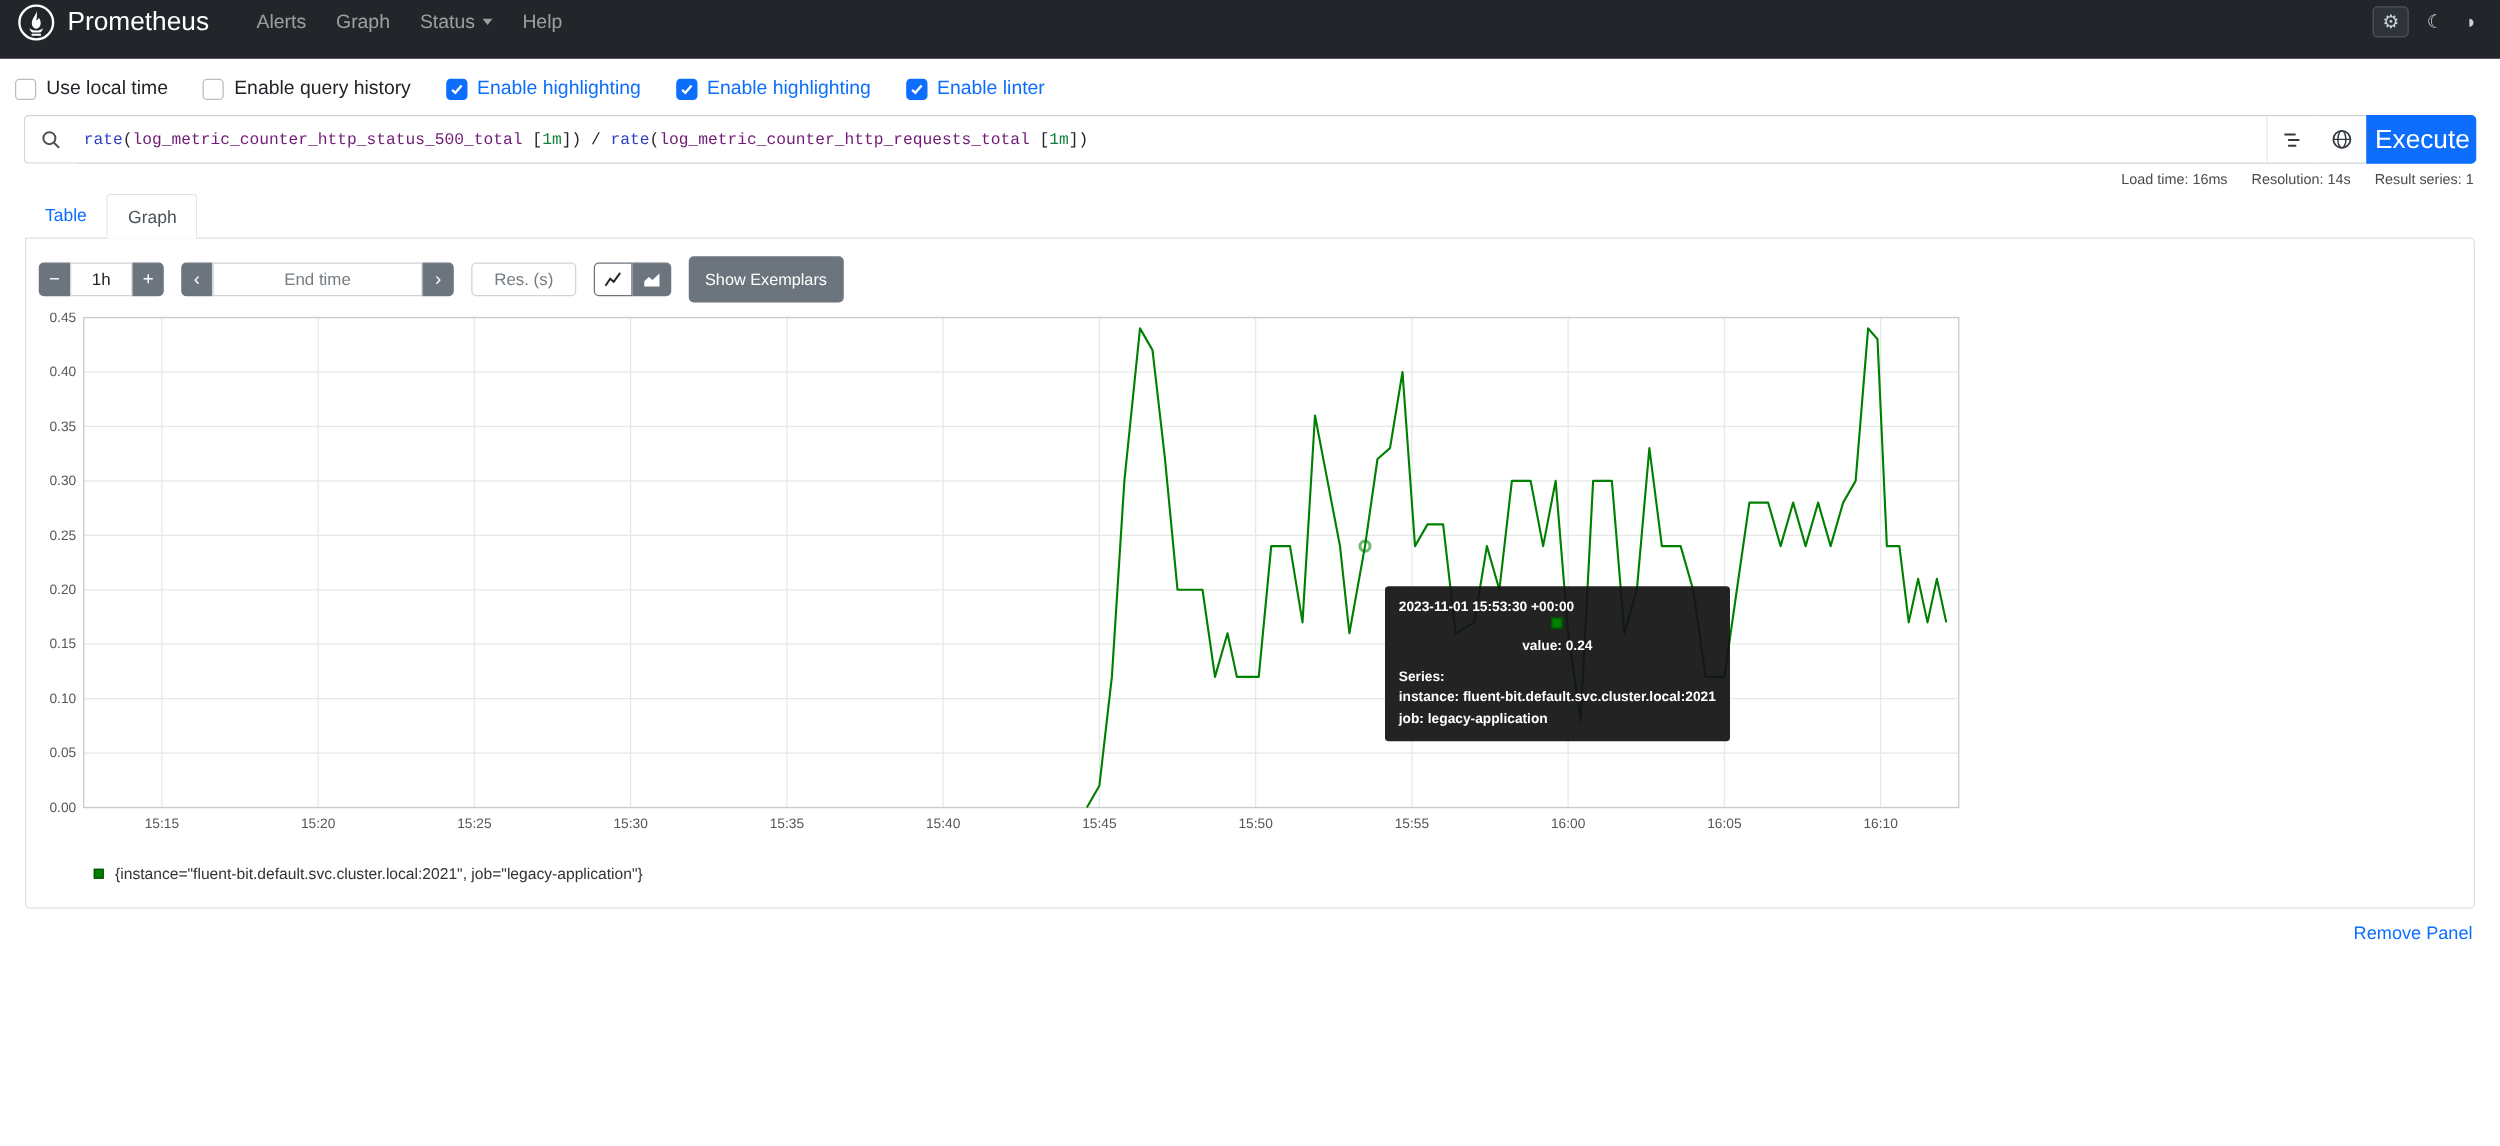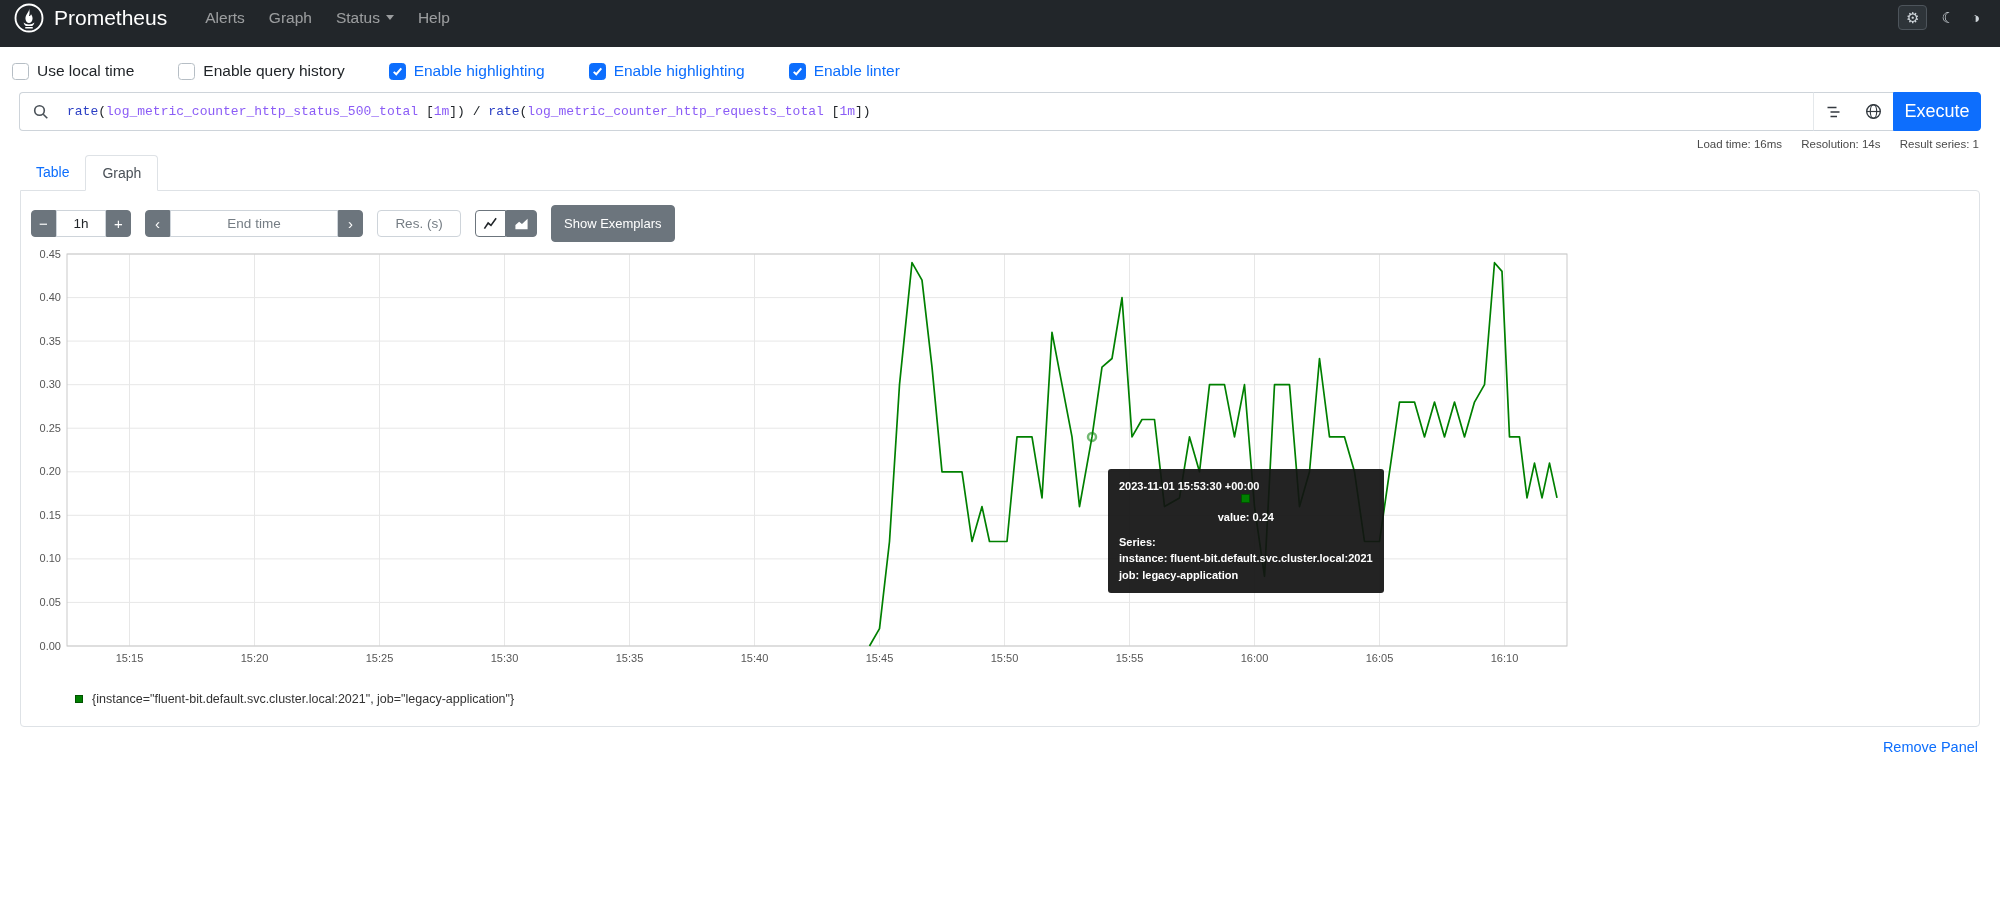--- a/index.html
+++ b/index.html
@@ -25,37 +25,37 @@
   .brand { display: flex; align-items: center; gap: 10px; color: #fff; font-size: 21px; margin-right: 26px; }
   .brand-logo { width: 30px; height: 30px; }
   .nav-links { display: flex; align-items: center; }
   .nav-link { color: rgba(255,255,255,.55); font-size: 15.5px; padding: 0 12px; cursor: pointer; text-decoration: none; display: inline-flex; align-items: center; gap: 6px; }
   .caret { width: 0; height: 0; border-left: 4.5px solid transparent; border-right: 4.5px solid transparent; border-top: 5px solid rgba(255,255,255,.55); display: inline-block; }
   .nav-right { margin-left: auto; display: flex; align-items: center; gap: 12px; }
   .icon-btn { color: #cdd3d8; font-size: 15px; line-height: 1; cursor: pointer; background: none; border: none; padding: 2px; }
   .icon-btn.boxed { border: 1px solid #4d545b; background: #2e3439; border-radius: 4px; padding: 4px 7px; }
 
   
-  .options-row { display: flex; align-items: center; gap: 44px; padding: 15px 0 12px 12px; }
+  .options-row { display: flex; align-items: center; gap: 28px; padding: 15px 0 12px 12px; }
   .cb { display: flex; align-items: center; gap: 8px; font-size: 15.5px; cursor: pointer; color: #212529; }
   .cb.checked { color: #0d6efd; }
   .cb .box { width: 17px; height: 17px; border: 1px solid #b6bec5; border-radius: 3.5px; background: #fff; display: inline-flex; align-items: center; justify-content: center; flex: 0 0 auto; }
   .cb.checked .box { background: #0d6efd; border-color: #0d6efd; }
 
   
   .query-row { display: flex; margin: 0 19px; height: 39px; }
   .addon-search { width: 42px; background: #fff; border: 1px solid #ced4da; border-right: none; border-radius: 4px 0 0 4px; display: flex; align-items: center; justify-content: center; }
   .query-input { flex: 1; background: #fff; border-top: 1px solid #ced4da; border-bottom: 1px solid #ced4da; display: flex; align-items: center; padding-left: 6px; font-family: "Liberation Mono", "DejaVu Sans Mono", monospace; font-size: 13px; white-space: pre; overflow: hidden; }
   .tok-fn { color: #2b3fc4; }
-  .tok-metric { color: #8b5cf6; }
-  .tok-duration { color: #8b5cf6; }
+  .tok-metric { color: #701a75; }
+  .tok-duration { color: #15803d; }
   .tok-punct, .tok-op { color: #212529; }
   .input-icon-btn { width: 40px; background: #fff; border-top: 1px solid #ced4da; border-bottom: 1px solid #ced4da; border-left: none; border-right: none; display: flex; align-items: center; justify-content: center; cursor: pointer; }
   .input-icon-btn.first { border-left: 1px solid #e4e8eb; }
-  .execute-btn { width: 88px; background: #0d6efd; border: 1px solid #0d6efd; color: #fff; font-size: 18px; border-radius: 0 4px 4px 0; cursor: pointer; font-family: inherit; }
+  .execute-btn { width: 88px; background: #0d6efd; border: 1px solid #0d6efd; color: #fff; font-size: 21px; border-radius: 0 4px 4px 0; cursor: pointer; font-family: inherit; }
 
   
   .stats-row { text-align: right; padding: 7px 21px 0 0; font-size: 11.5px; color: #4a4a4a; }
   .stats-row span { margin-left: 16px; }
 
   
   .tabs-row { display: flex; margin: 5px 20px -1px; position: relative; z-index: 2; }
   .tab { font-size: 14px; padding: 9px 16px; cursor: pointer; }
   .tab-table { color: #0d6efd; }
   .tab-graph { color: #495057; background: #fff; border: 1px solid #dee2e6; border-bottom: 1px solid #fff; border-radius: 4px 4px 0 0; }

